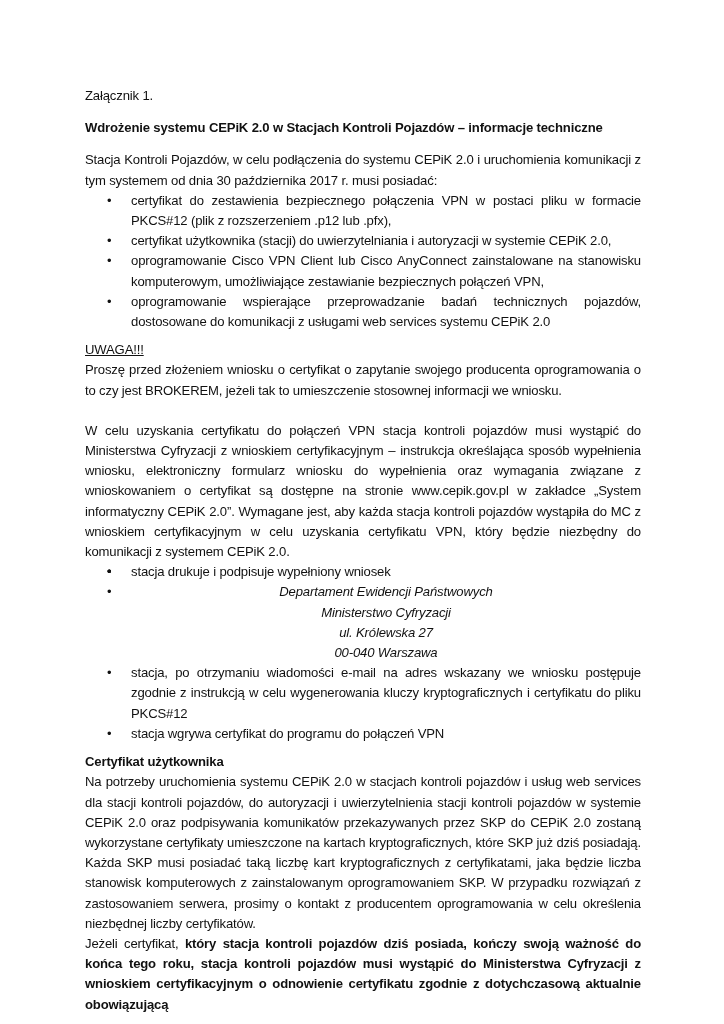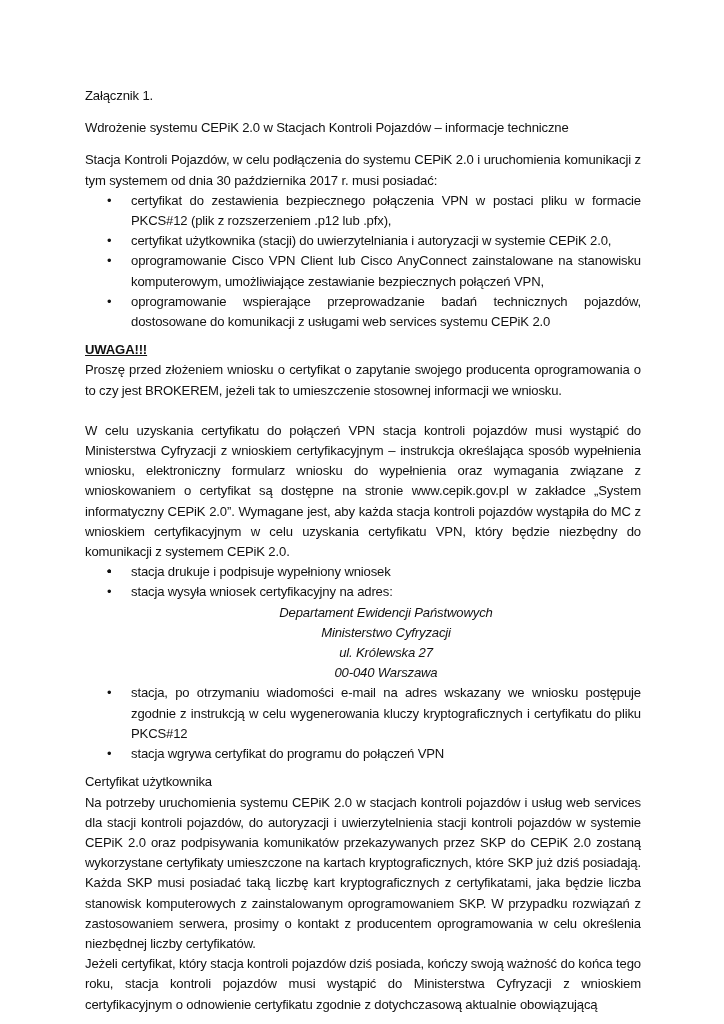--- a/index.html
+++ b/index.html
@@ -5,22 +5,22 @@
   html, body { margin: 0; padding: 0; background: #ffffff; }
   body { width: 724px; height: 1024px; position: relative; overflow: hidden;
          font-family: "Liberation Sans", sans-serif; color: #111; }
   .page { position: absolute; left: 85px; top: 86px; width: 556px;
           font-size: 13.1px; line-height: 20.2px; letter-spacing: -0.15px; }
   p { margin: 0; }
   .j { text-align: justify; }
   .gap-s { height: 8px; }
   .gap-m { height: 12px; }
   .gap-l { height: 20px; }
-  .b { font-weight: normal; }
-  .u { text-decoration: underline; font-weight: bold; }
+  .b { font-weight: bold; }
+  .u { text-decoration: underline; font-weight: normal; }
   ul { list-style: none; margin: 0; padding: 0; }
   li { position: relative; padding-left: 46px; }
   li .dot { position: absolute; left: 22px; top: 0; font-size: 13px; }
   .addr { padding-left: 46px; font-style: italic; text-align: center; }
 </style>
 </head>
 <body>
 
 <div class="page">
   <p>Załącznik 1.</p>
@@ -36,21 +36,21 @@
   </ul>
   <div class="gap-s"></div>
   <p class="u">UWAGA!!!</p>
   <p class="j">Proszę przed złożeniem wniosku o certyfikat o zapytanie swojego producenta oprogramowania o to czy jest BROKEREM, jeżeli tak to umieszczenie stosownej informacji we wniosku.</p>
   <div class="gap-l"></div>
   <p class="j">W celu uzyskania certyfikatu do połączeń VPN stacja kontroli pojazdów musi wystąpić do Ministerstwa Cyfryzacji z wnioskiem certyfikacyjnym – instrukcja określająca sposób wypełnienia wniosku, elektroniczny formularz wniosku do wypełnienia oraz wymagania związane z wnioskowaniem o certyfikat są dostępne na stronie www.cepik.gov.pl w zakładce „System informatyczny CEPiK 2.0”. Wymagane jest, aby każda stacja kontroli pojazdów wystąpiła do MC z wnioskiem certyfikacyjnym w celu uzyskania certyfikatu VPN, który będzie niezbędny do komunikacji z systemem CEPiK 2.0.</p>
   <ul>
     <li><span class="dot">•</span></li>
     <li><span class="dot">•</span></li>
     <li><span class="dot">•</span><span>stacja drukuje i podpisuje wypełniony wniosek</span></li>
-    <li><span class="dot">•</span><span>stacja wysyła wniosek certyfikacyjny na adres:</span></li>
+    <li><span class="dot">•</span></li>
   </ul>
   <div>
     <p class="addr">Departament Ewidencji Państwowych</p>
     <p class="addr">Ministerstwo Cyfryzacji</p>
     <p class="addr">ul. Królewska 27</p>
     <p class="addr">00-040 Warszawa</p>
   </div>
   <ul>
     <li class="j"><span class="dot">•</span><span>stacja, po otrzymaniu wiadomości e-mail na adres wskazany we wniosku postępuje zgodnie z instrukcją w celu wygenerowania kluczy kryptograficznych i certyfikatu do pliku PKCS#12</span></li>
     <li><span class="dot">•</span><span>stacja wgrywa certyfikat do programu do połączeń VPN</span></li>

